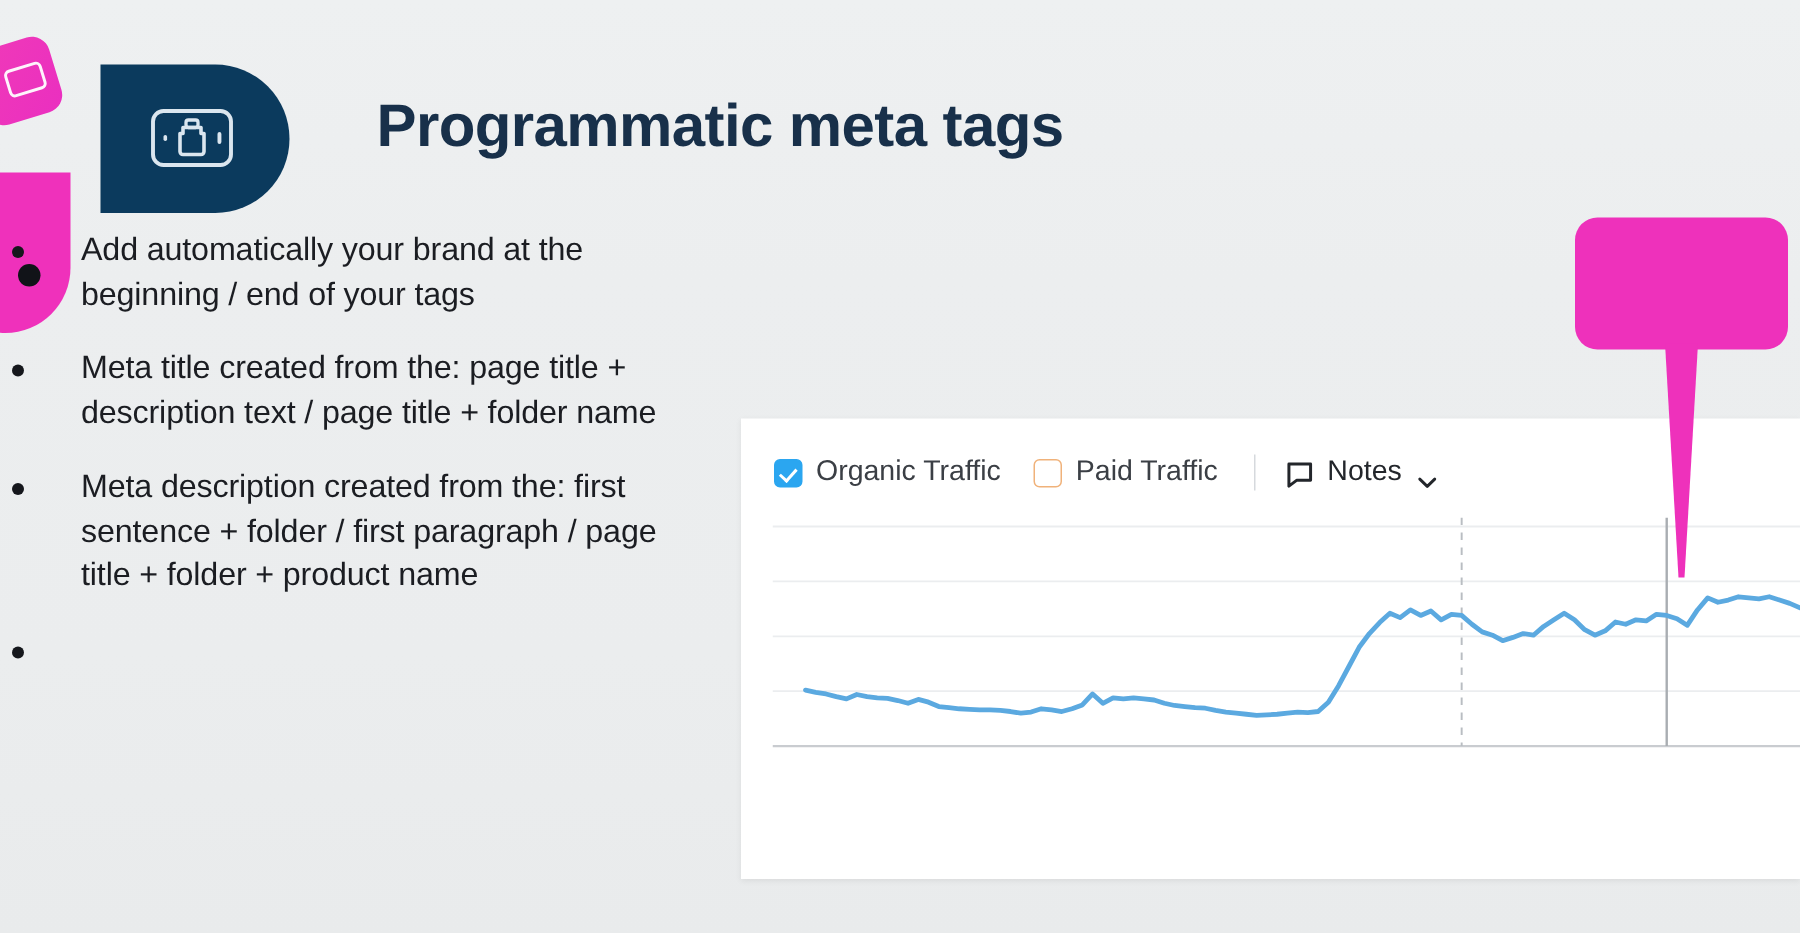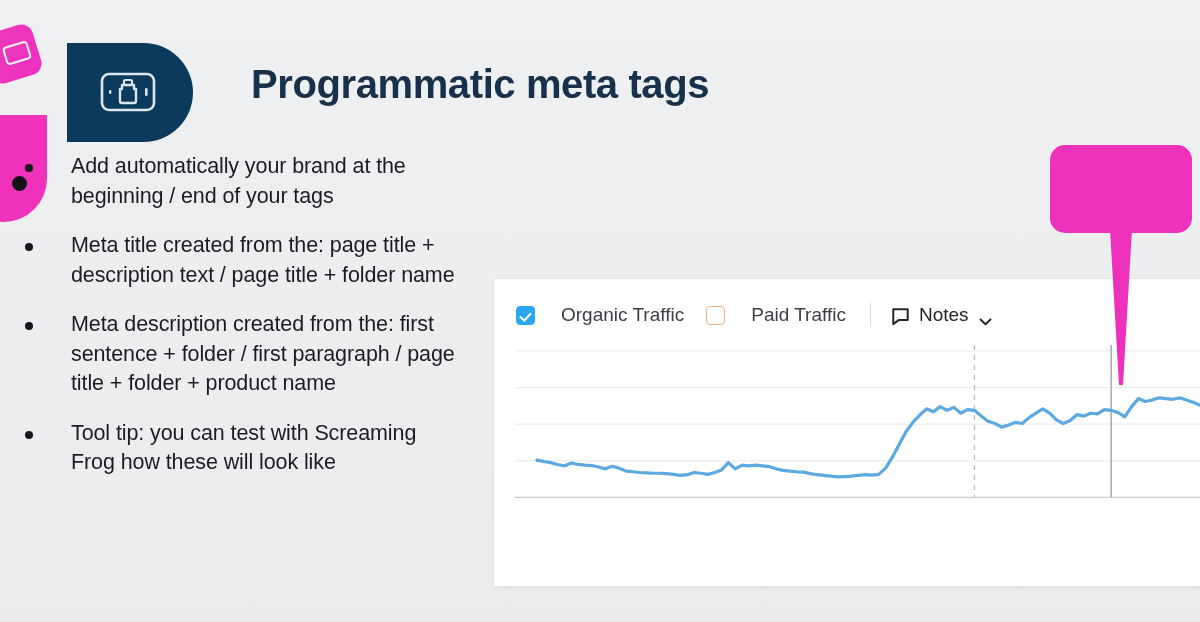--- a/index.html
+++ b/index.html
@@ -95,21 +95,21 @@
     font-size: 40px;
     font-weight: bold;
     letter-spacing: -0.4px;
     color: #18304a;
     white-space: nowrap;
   }
 
   
   .bullets {
     position: absolute;
-    left: 25px;
+    left: 8px;
     top: 152px;
     width: 430px;
   }
   .bullet-row {
     display: flex;
     align-items: flex-start;
     margin-bottom: 20px;
   }
   .bullet-dot {
     flex: 0 0 auto;
@@ -172,21 +172,21 @@
     height: 9px;
     border: solid #ffffff;
     border-width: 0 2.2px 2.2px 0;
     transform: rotate(42deg);
   }
   .cb.unchecked {
     background: #ffffff;
     border: 1.6px solid #f0b27a;
   }
   .legend-label {
-    margin-left: 26px;
+    margin-left: 9px;
     font-size: 19px;
     color: #3b3f45;
     white-space: nowrap;
   }
   .legend-divider {
     width: 1px;
     height: 24px;
     background: #d6d9dd;
     margin: 0 20px 0 2px;
   }
@@ -257,21 +257,20 @@
     <div class="bullet-row">
       <span class="bullet-dot"></span>
       <span class="bullet-text">Meta title created from the: page title + description text / page title + folder name</span>
     </div>
     <div class="bullet-row">
       <span class="bullet-dot"></span>
       <span class="bullet-text">Meta description created from the: first sentence + folder / first paragraph / page title + folder + product name</span>
     </div>
     <div class="bullet-row">
       <span class="bullet-dot"></span>
-      <span class="bullet-text">Tool tip: you can test with Screaming Frog how these will look like</span>
     </div>
   </div>
 
   <div class="chart-card">
 
     <div class="legend">
       <div class="legend-item">
         <span class="cb checked"></span>
         <span class="legend-label">Organic Traffic</span>
       </div>

